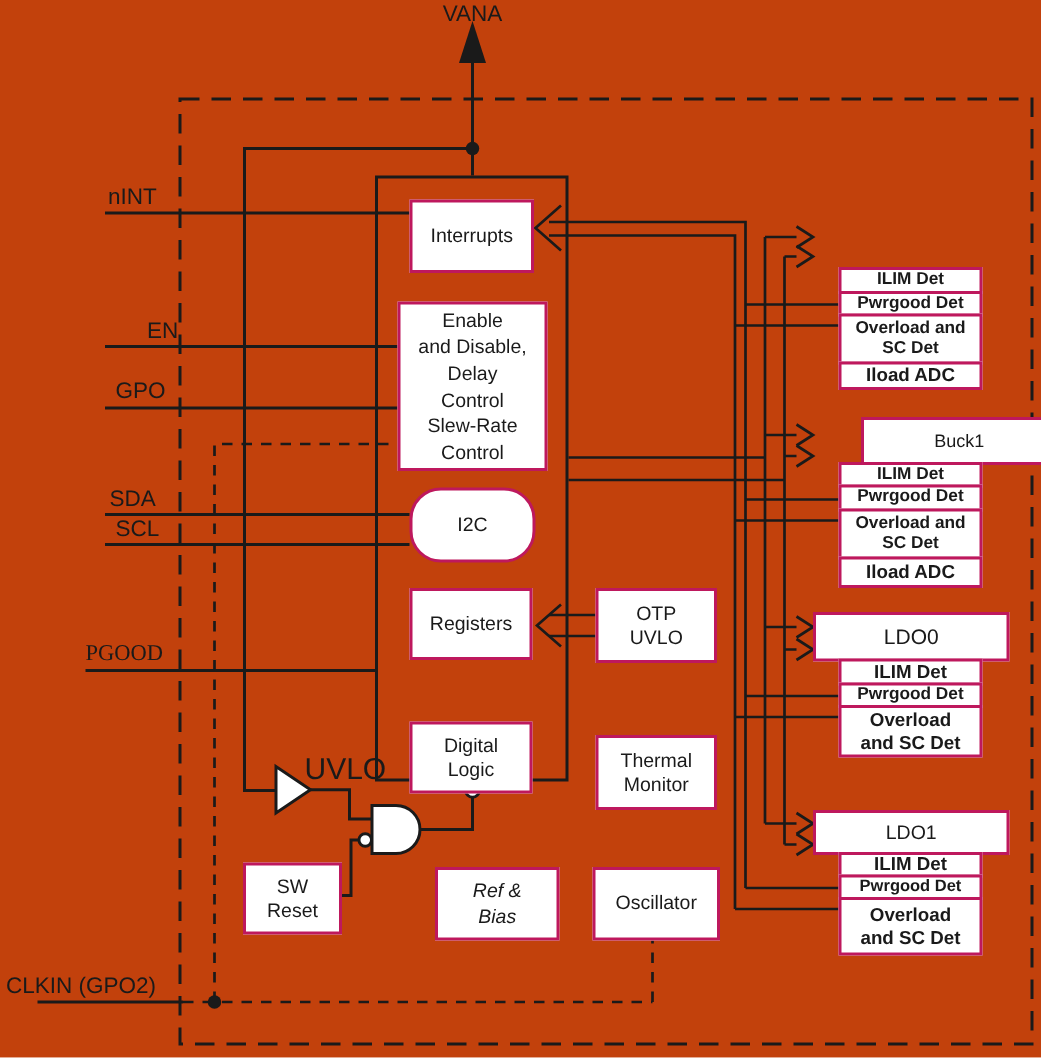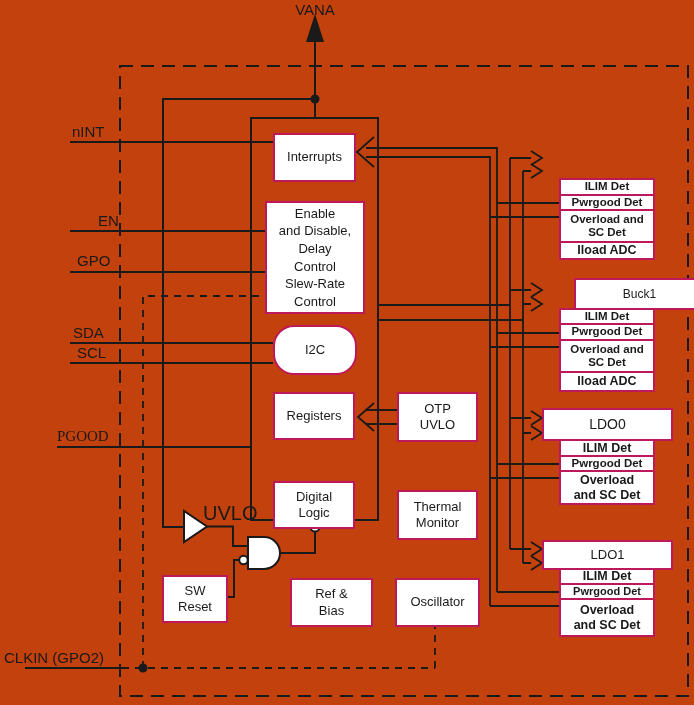--- a/index.html
+++ b/index.html
@@ -108,21 +108,21 @@
   <div class="box name" style="left:273px;top:392px;width:82px;height:48px;">Registers</div>
   <div class="box name" style="left:273px;top:457px;width:82px;height:48px;margin-top:24px;">Digital
 Logic</div>
 
   <div class="box name" style="left:397px;top:392px;width:81px;height:50px;">OTP
 UVLO</div>
   <div class="box name" style="left:397px;top:490px;width:81px;height:50px;">Thermal
 Monitor</div>
   <div class="box name" style="left:162px;top:575px;width:66px;height:48px;">SW
 Reset</div>
-  <div class="box name" style="left:290px;top:578px;width:83px;height:49px;">Ref &amp;
+  <div class="box name" style="left:290px;top:578px;width:83px;height:49px;font-style:italic;">Ref &amp;
 Bias</div>
   <div class="box name" style="left:395px;top:578px;width:85px;height:49px;">Oscillator</div>
 
   <div class="box row" style="left:559px;top:178px;width:96px;height:18px;">ILIM Det</div>
   <div class="box row" style="left:559px;top:194px;width:96px;height:17px;">Pwrgood Det</div>
   <div class="box row" style="left:559px;top:209px;width:96px;height:34px;">Overload and
 SC Det</div>
   <div class="box row" style="left:559px;top:241px;width:96px;height:19px;font-size:12.5px;">Iload ADC</div>
 
   <div class="box name" style="left:574px;top:278px;width:131px;height:32px;font-size:12px;">Buck1</div>

